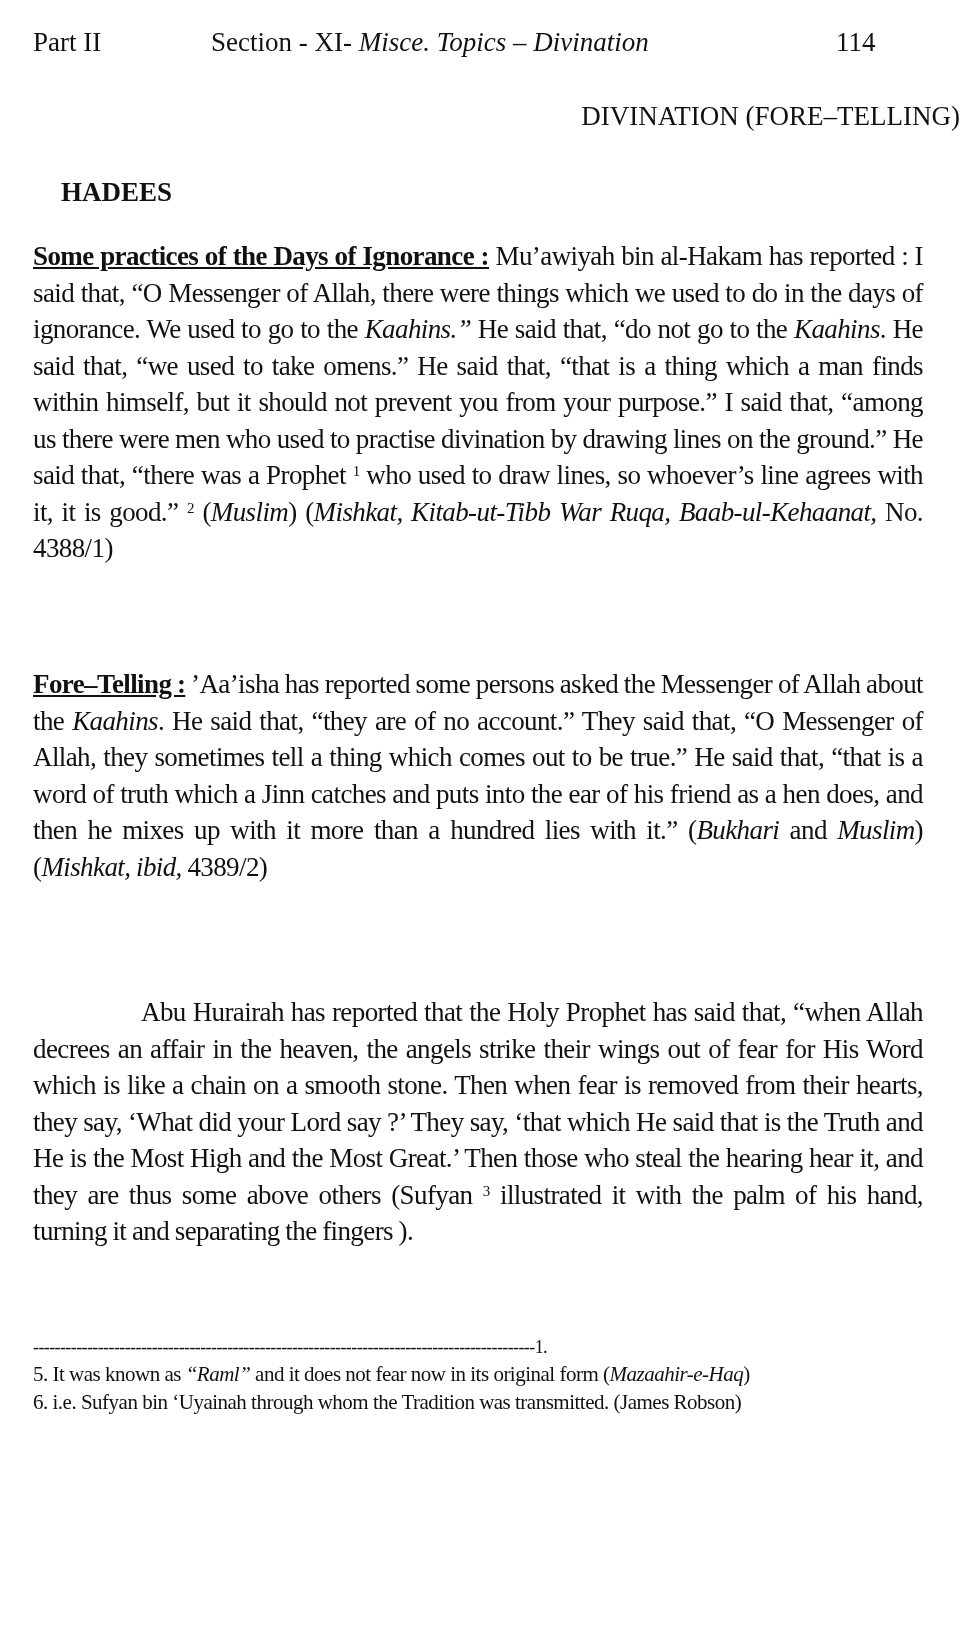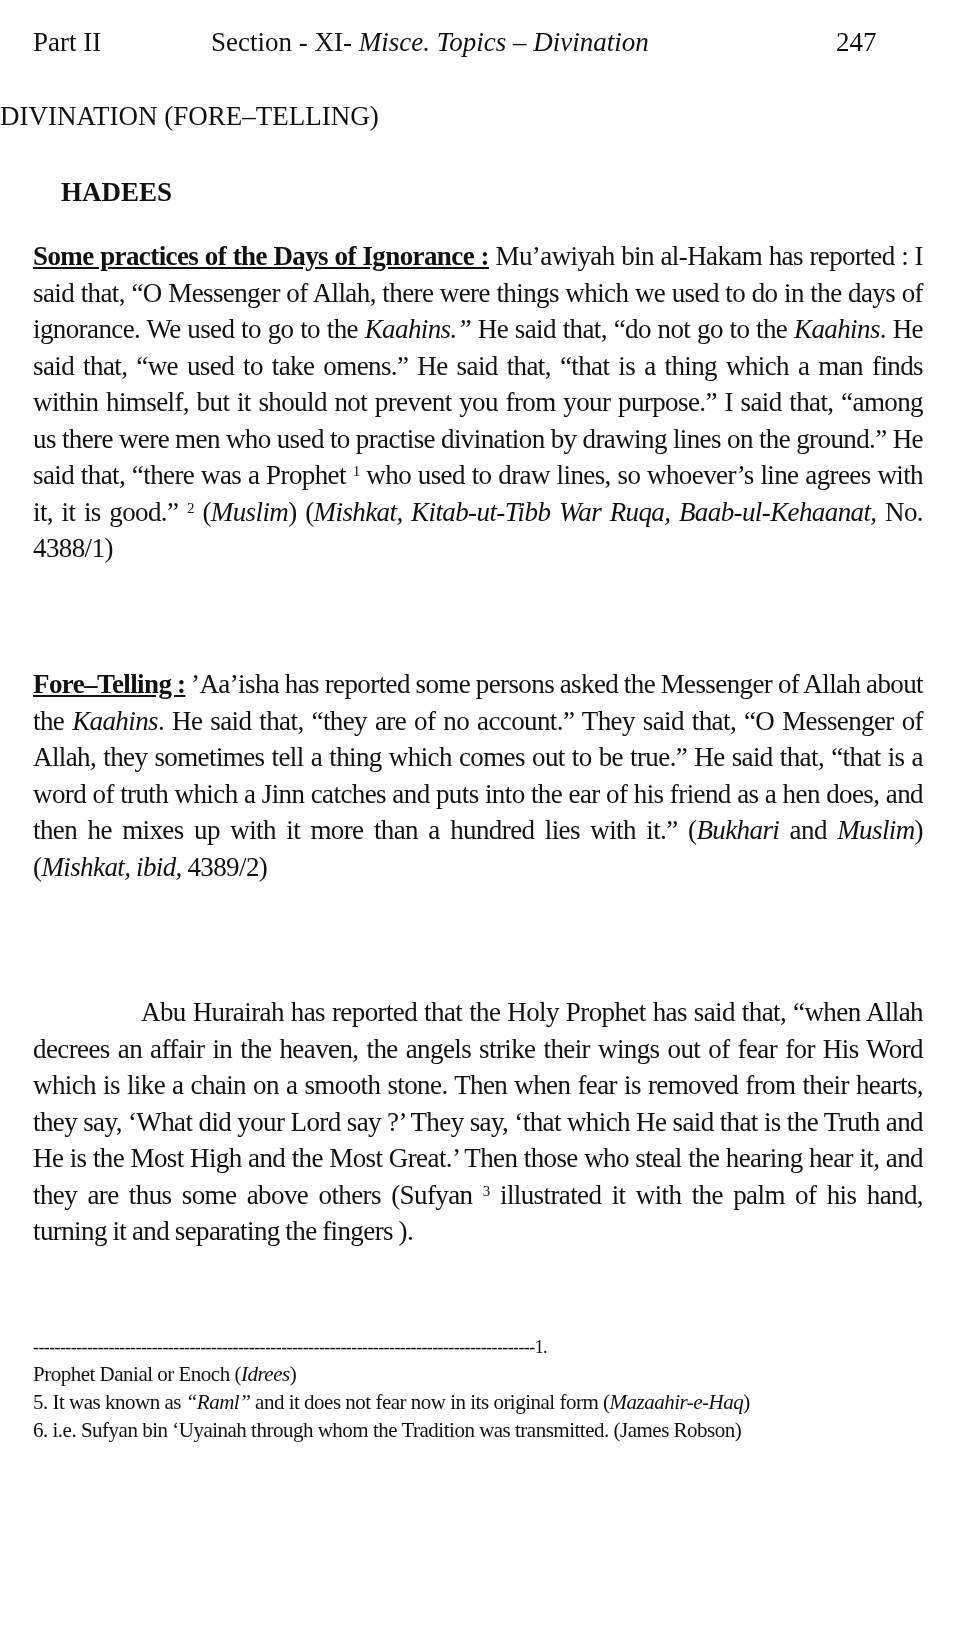--- a/index.html
+++ b/index.html
@@ -4,21 +4,21 @@
 <style>
   html, body { margin:0; padding:0; background:#ffffff; }
   body { width:960px; height:1629px; position:relative; overflow:hidden;
          font-family:"Liberation Serif", "DejaVu Serif", serif; color:#111; }
   .page { position:absolute; left:0; top:0; width:960px; height:1629px; }
   .running-head { position:absolute; top:22px; left:33px; width:860px; height:40px;
                   font-size:27px; line-height:40px; }
   .rh-part { position:absolute; left:0; top:0; }
   .rh-section { position:absolute; left:178px; top:0; white-space:nowrap; }
   .rh-page { position:absolute; left:803px; top:0; }
-  .title { position:absolute; top:96px; left:0; width:960px; text-align:left;
+  .title { position:absolute; top:96px; left:0; width:960px; text-align:right;
            font-size:27px; line-height:40px; letter-spacing:0px; }
   .heading { position:absolute; top:172px; left:33px; font-size:27px; font-weight:bold; line-height:40px;margin-left:28px; }
   .para { position:absolute; left:33px; width:890px; font-size:27px; line-height:36.5px;
           text-align:justify; letter-spacing:-0.6px; word-spacing:-0.5px; }
   .p1 { top:238px; }
   .p2 { top:666px; }
   .p3 { top:994px; text-indent:108px; }
   b.lead { font-weight:bold;text-decoration:underline; }
   i { font-style:italic; }
   sup { font-size:15px; vertical-align:top; position:relative; top:-4px; }
@@ -30,30 +30,29 @@
   .fn.num { padding-left:30px; text-indent:-30px; }
   .fn.num3 { padding-left:36px; text-indent:-36px; }
 </style>
 </head>
 <body>
 
 <div class="page">
   <div class="running-head">
     <span class="rh-part">Part II</span>
     <span class="rh-section"><span>Section - XI- </span><i>Misce. Topics – Divination</i></span>
-    <span class="rh-page">247</span>
+    <span class="rh-page">114</span>
   </div>
 
   <div class="title">DIVINATION (FORE–TELLING)</div>
   <div class="heading">HADEES</div>
 
   <p class="para p1" style="margin:0"><b class="lead">Some practices of the Days of Ignorance :</b><span> Mu’awiyah bin al-Hakam has reported : I said that, “O Messenger of Allah, there were things which we used to do in the days of ignorance. We used to go to the </span><i>Kaahins.”</i><span> He said that, “do not go to the </span><i>Kaahins</i><span>. He said that, “we used to take omens.” He said that, “that is a thing which a man finds within himself, but it should not prevent you from your purpose.” I said that, “among us there were men who used to practise divination by drawing lines on the ground.” He said that, “there was a Prophet </span><sup>1</sup><span> who used to draw lines, so whoever’s line agrees with it, it is good.” </span><sup>2</sup><span> (</span><i>Muslim</i><span>) (</span><i>Mishkat, Kitab-ut-Tibb War Ruqa, Baab-ul-Kehaanat,</i><span> No. 4388/1)</span></p>
   <p class="para p2" style="margin:0"><b class="lead">Fore–Telling :</b><span> ’Aa’isha has reported some persons asked the Messenger of Allah about the </span><i>Kaahins</i><span>. He said that, “they are of no account.” They said that, “O Messenger of Allah, they sometimes tell a thing which comes out to be true.” He said that, “that is a word of truth which a Jinn catches and puts into the ear of his friend as a hen does, and then he mixes up with it more than a hundred lies with it.” (</span><i>Bukhari</i><span> and </span><i>Muslim</i><span>) (</span><i>Mishkat, ibid,</i><span> 4389/2)</span></p>
   <p class="para p3" style="margin:0"><span>Abu Hurairah has reported that the Holy Prophet has said that, “when Allah decrees an affair in the heaven, the angels strike their wings out of fear for His Word which is like a chain on a smooth stone. Then when fear is removed from their hearts, they say, ‘What did your Lord say ?’ They say, ‘that which He said that is the Truth and He is the Most High and the Most Great.’ Then those who steal the hearing hear it, and they are thus some above others (Sufyan </span><sup>3</sup><span> illustrated it with the palm of his hand, turning it  and  separating the  fingers ).</span></p>
 
   <div class="rule-line">---------------------------------------------------------------------------------------------1.</div>
 
   <div class="footnotes">
-    <div class="fn"><span>Prophet Danial or Enoch (</span><i>Idrees</i><span>)</span></div>
     <div class="fn num"><span>5.  It was known as </span><i>“Raml”</i><span> and it does not fear now in its original form (</span><i>Mazaahir-e-Haq</i><span>)</span></div>
     <div class="fn num3"><span>6.  i.e. Sufyan bin ‘Uyainah through whom the Tradition was transmitted.  (James Robson)</span></div>
   </div>
 </div>
 
 </body></html>

